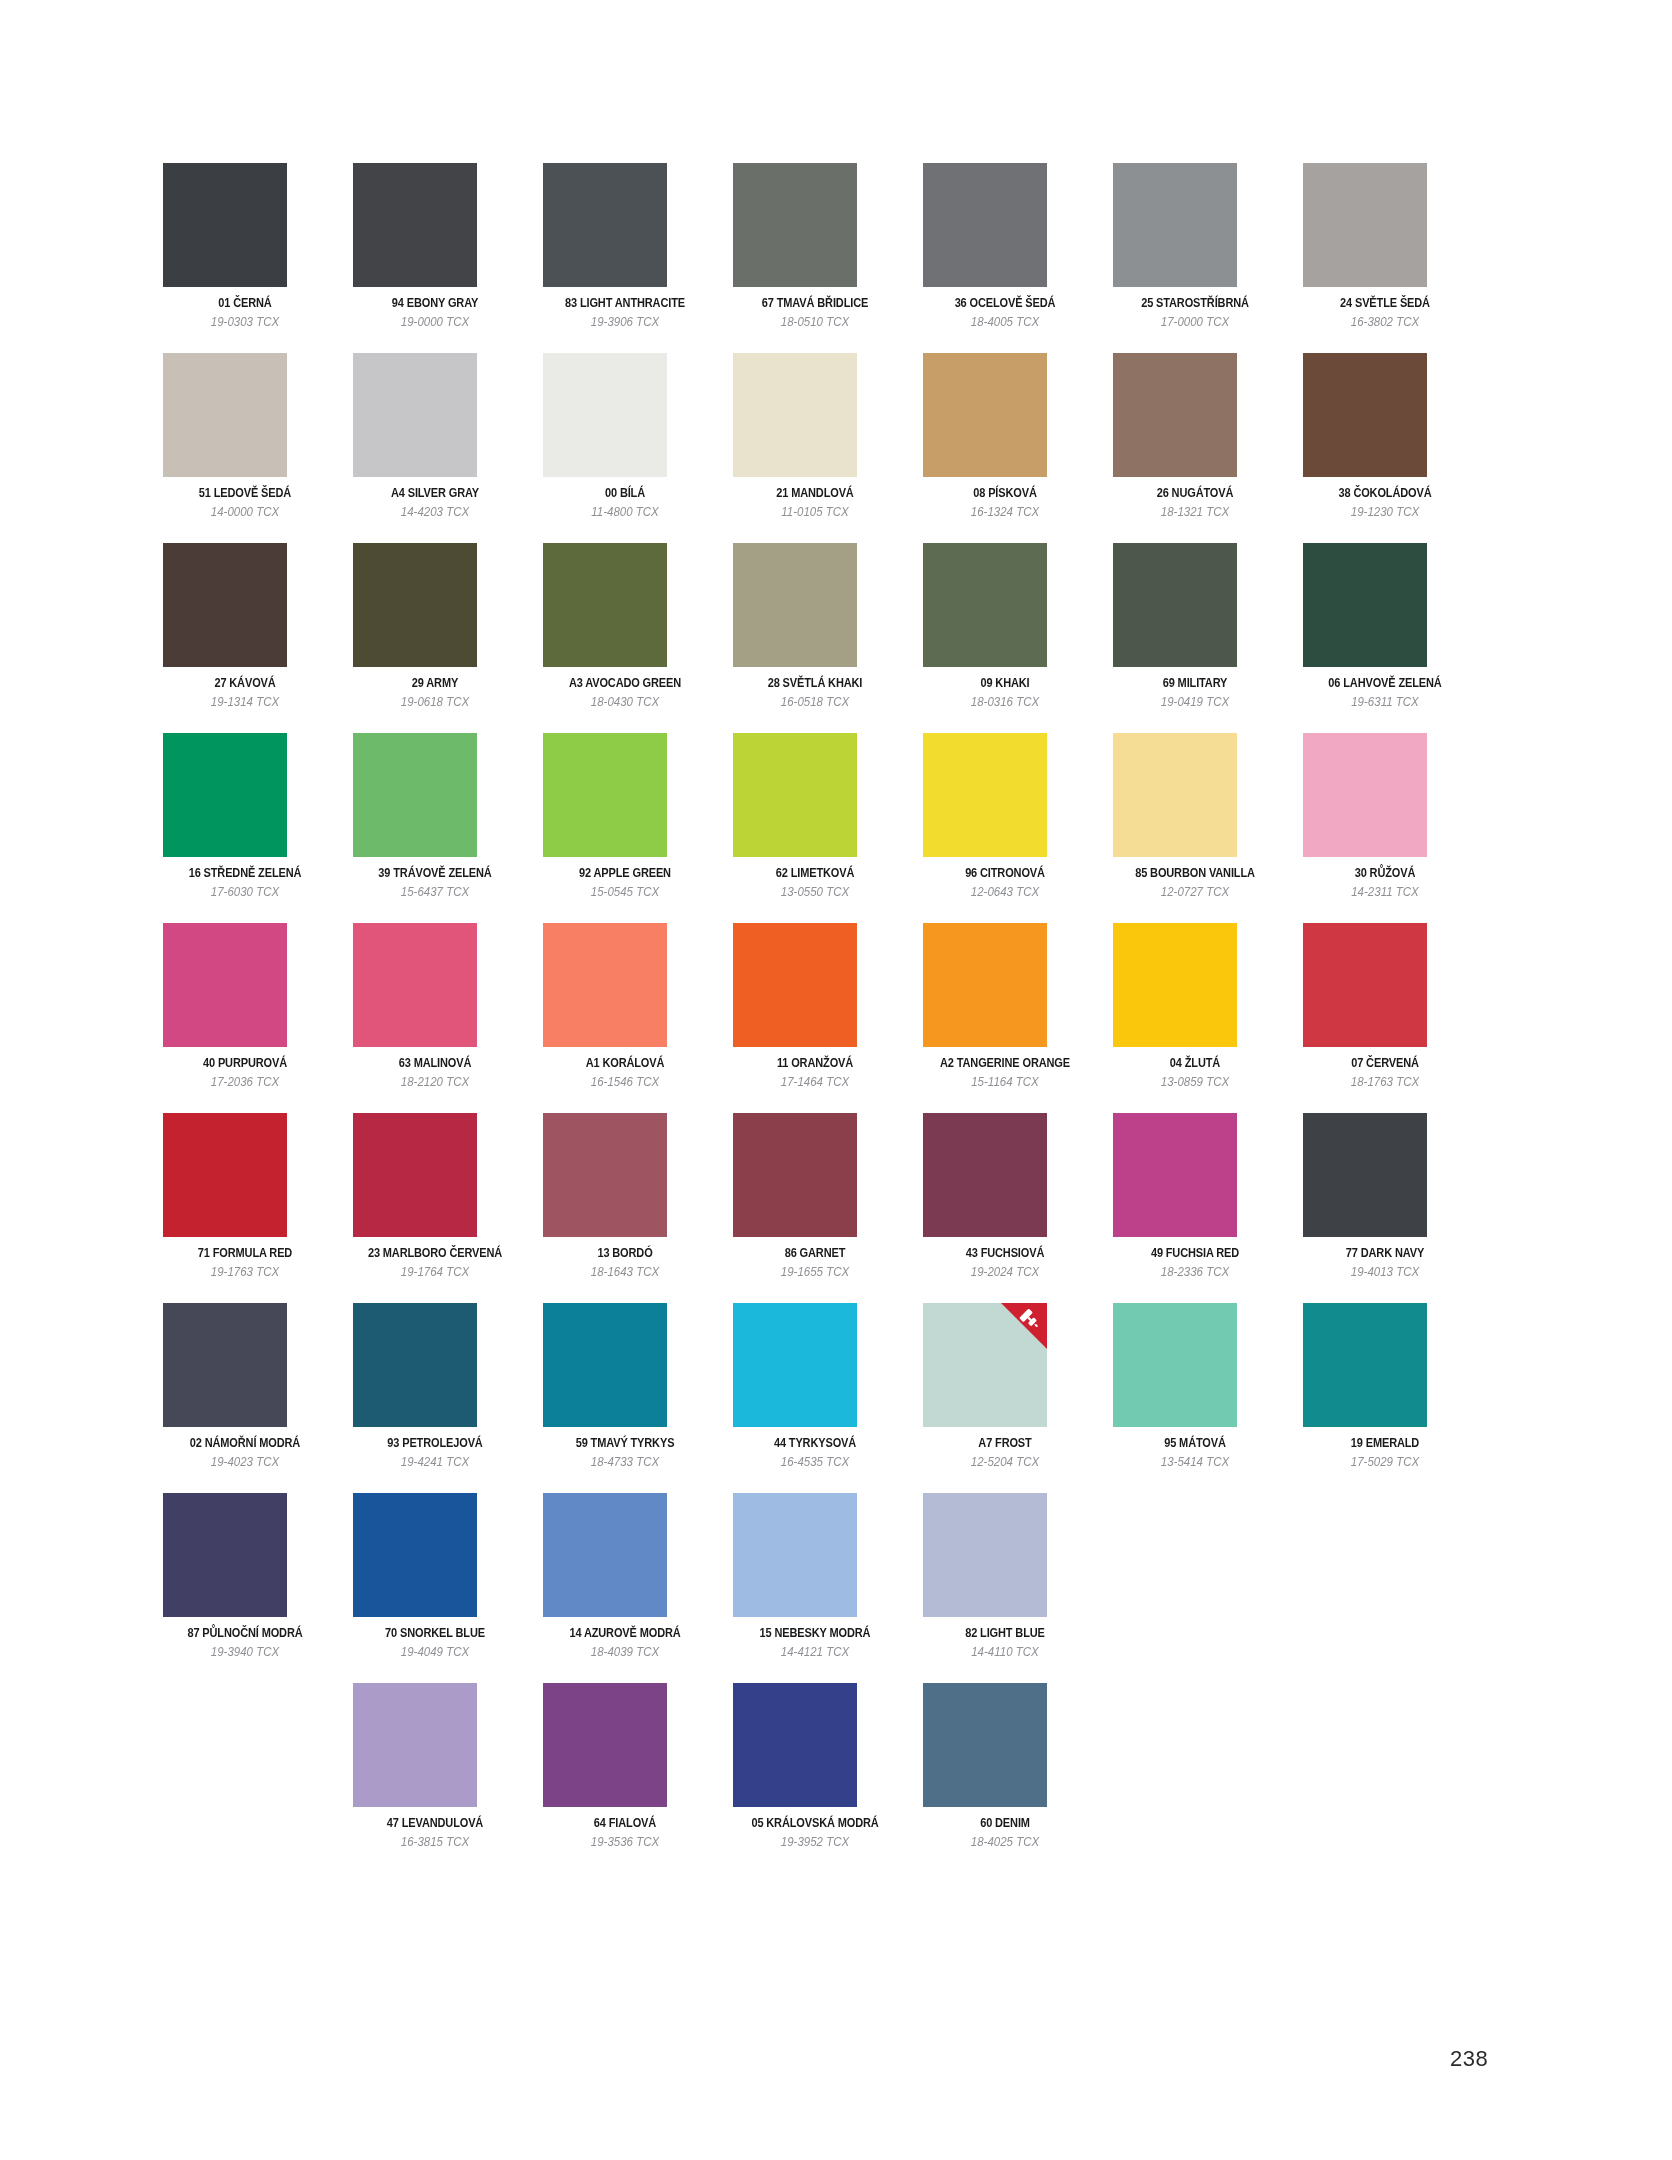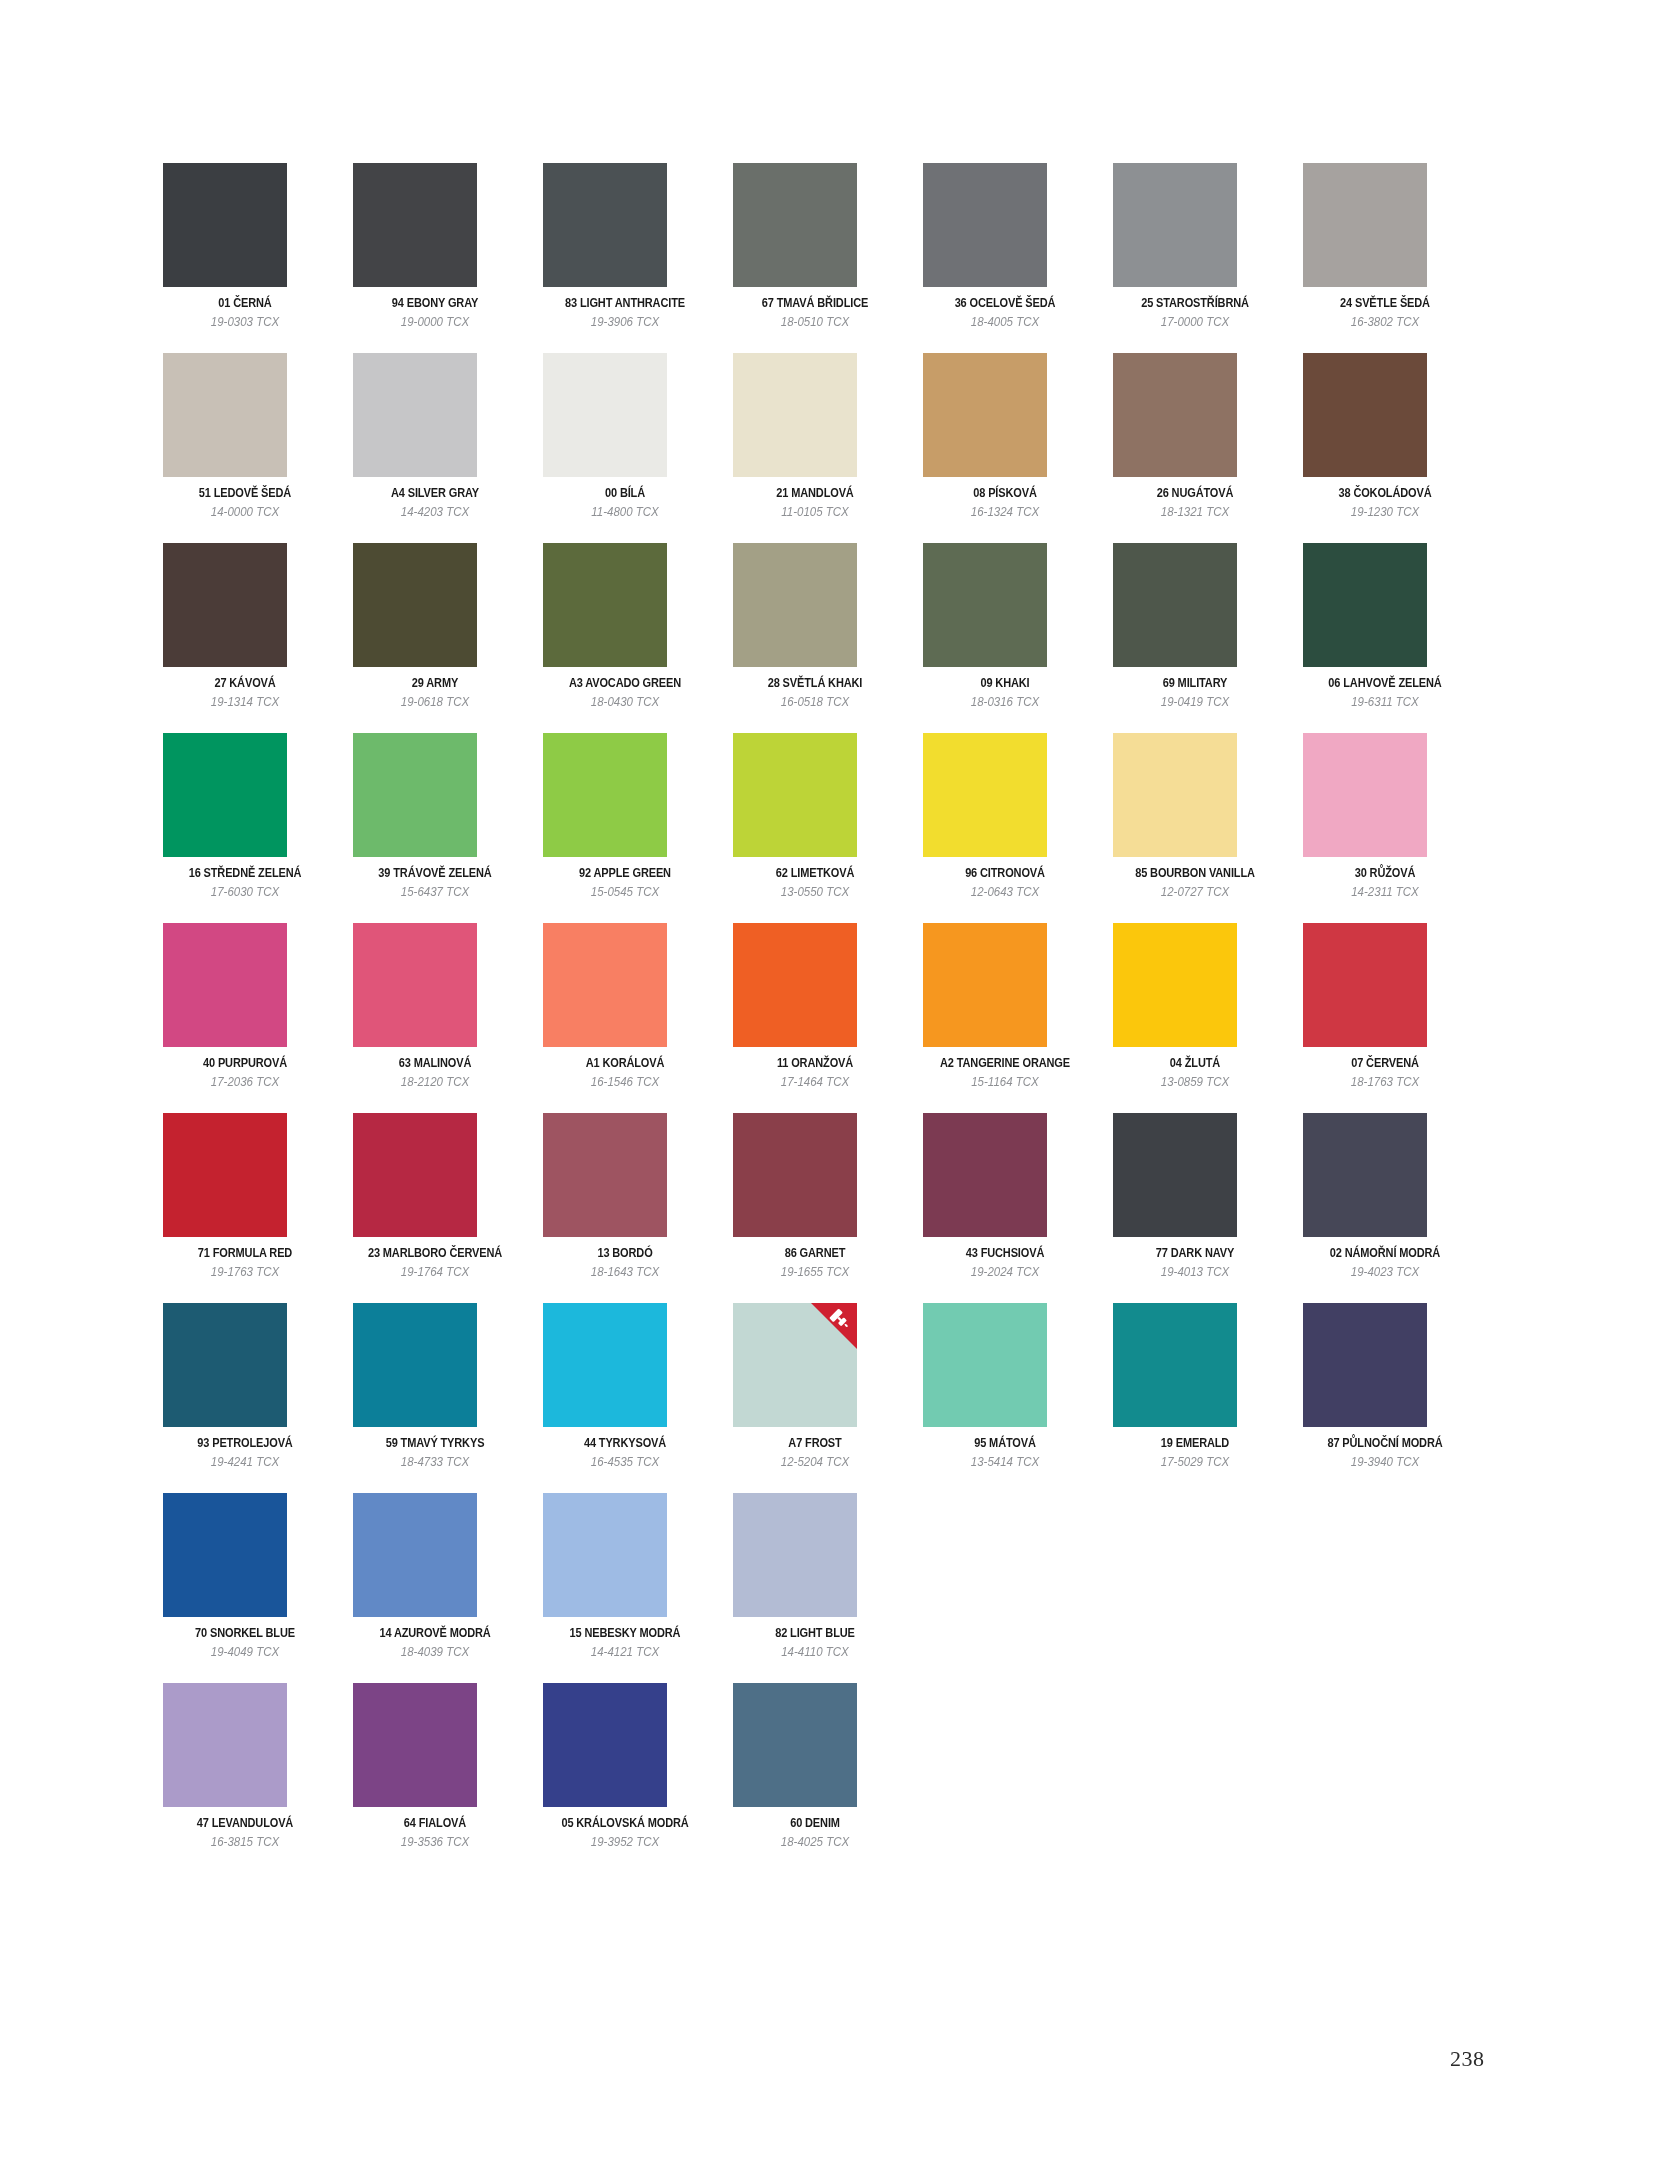--- a/index.html
+++ b/index.html
@@ -107,21 +107,21 @@
     white-space: nowrap;
     line-height: 14px;
   }
 
   .page-number {
     position: absolute;
     left: 1450px;
     top: 2046px;
     font-size: 22px;
     color: #2b2b2b;
-    font-family: Liberation Serif, serif;
+    font-family: Liberation Sans, sans-serif;
     letter-spacing: 0.5px;
   }
 </style>
 </head>
 <body>
 
 <div class="page">
 
   <div class="swatch-grid">
       <div class="swatch-cell">
@@ -316,20 +316,25 @@
       </div>
       <div class="swatch-cell">
         <div class="swatch-chip" style="background: rgb(138, 63, 74);"></div>
         <div class="swatch-name">86 GARNET</div>
         <div class="swatch-code">19-1655 TCX</div>
       </div>
       <div class="swatch-cell">
         <div class="swatch-chip" style="background: rgb(124, 58, 82);"></div>
         <div class="swatch-name">43 FUCHSIOVÁ</div>
         <div class="swatch-code">19-2024 TCX</div>
+      </div>
+      <div class="swatch-cell">
+        <div class="swatch-chip" style="background: rgb(189, 64, 138);"></div>
+        <div class="swatch-name">49 FUCHSIA RED</div>
+        <div class="swatch-code">18-2336 TCX</div>
       </div>
       <div class="swatch-cell">
         <div class="swatch-chip" style="background: rgb(62, 65, 70);"></div>
         <div class="swatch-name">77 DARK NAVY</div>
         <div class="swatch-code">19-4013 TCX</div>
       </div>
       <div class="swatch-cell">
         <div class="swatch-chip" style="background: rgb(70, 71, 87);"></div>
         <div class="swatch-name">02 NÁMOŘNÍ MODRÁ</div>
         <div class="swatch-code">19-4023 TCX</div>

